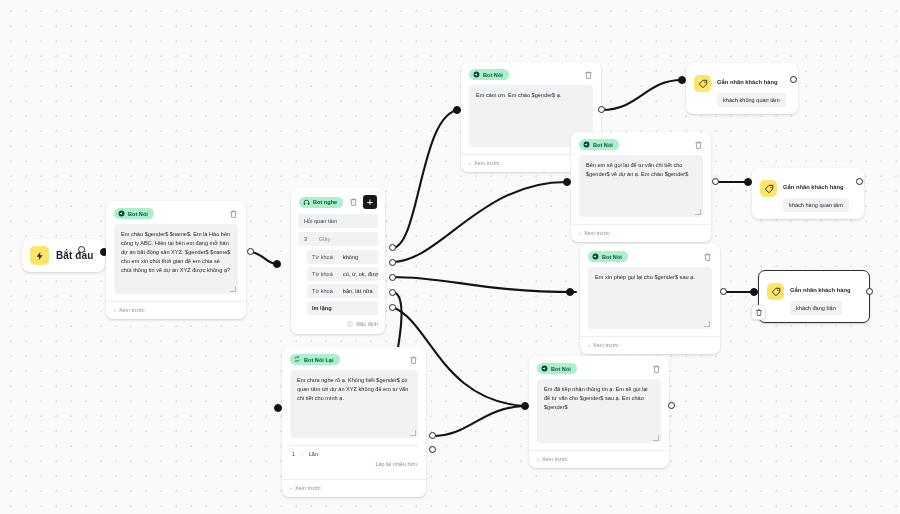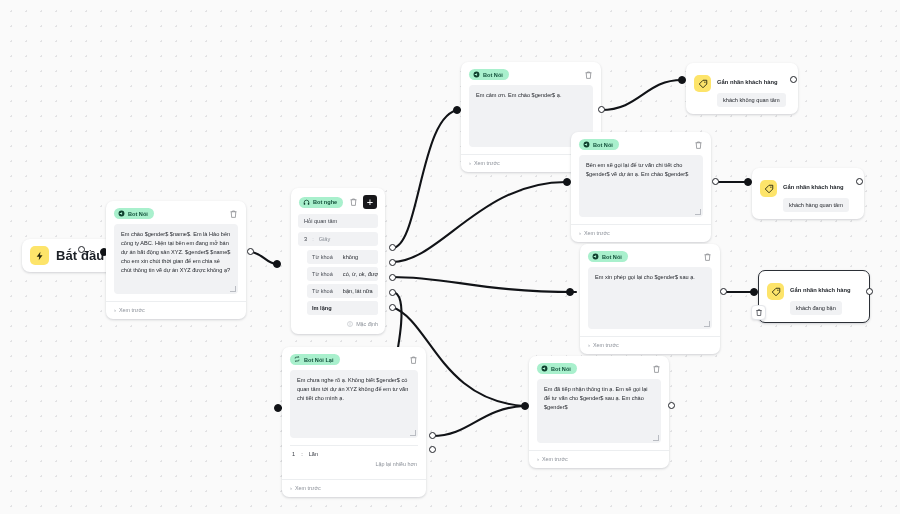--- a/index.html
+++ b/index.html
@@ -31,21 +31,21 @@
     display: flex; align-items: center; gap: 7px;
     padding: 7px 12px 7px 8px;
     border-radius: 8px;
   }
   .bolt-chip {
     width: 19px; height: 19px; border-radius: 5px;
     background: #fde46a;
     display: flex; align-items: center; justify-content: center;
     font-size: 11px; line-height: 1; color: #3a3a10;
   }
-  .start-label { font-size: 13px; font-weight: bold; color: #1d2127; letter-spacing: .1px; }
+  .start-label { font-size: 10px; font-weight: bold; color: #1d2127; letter-spacing: .1px; }
 
   
   .bot-node { width: 140px; }
   .bot-head {
     display: flex; align-items: center; justify-content: space-between;
     padding: 7px 8px 5px 8px;
   }
   .badge {
     display: inline-flex; align-items: center; gap: 3px;
     background: #a9f0cd; color: #11503a;

